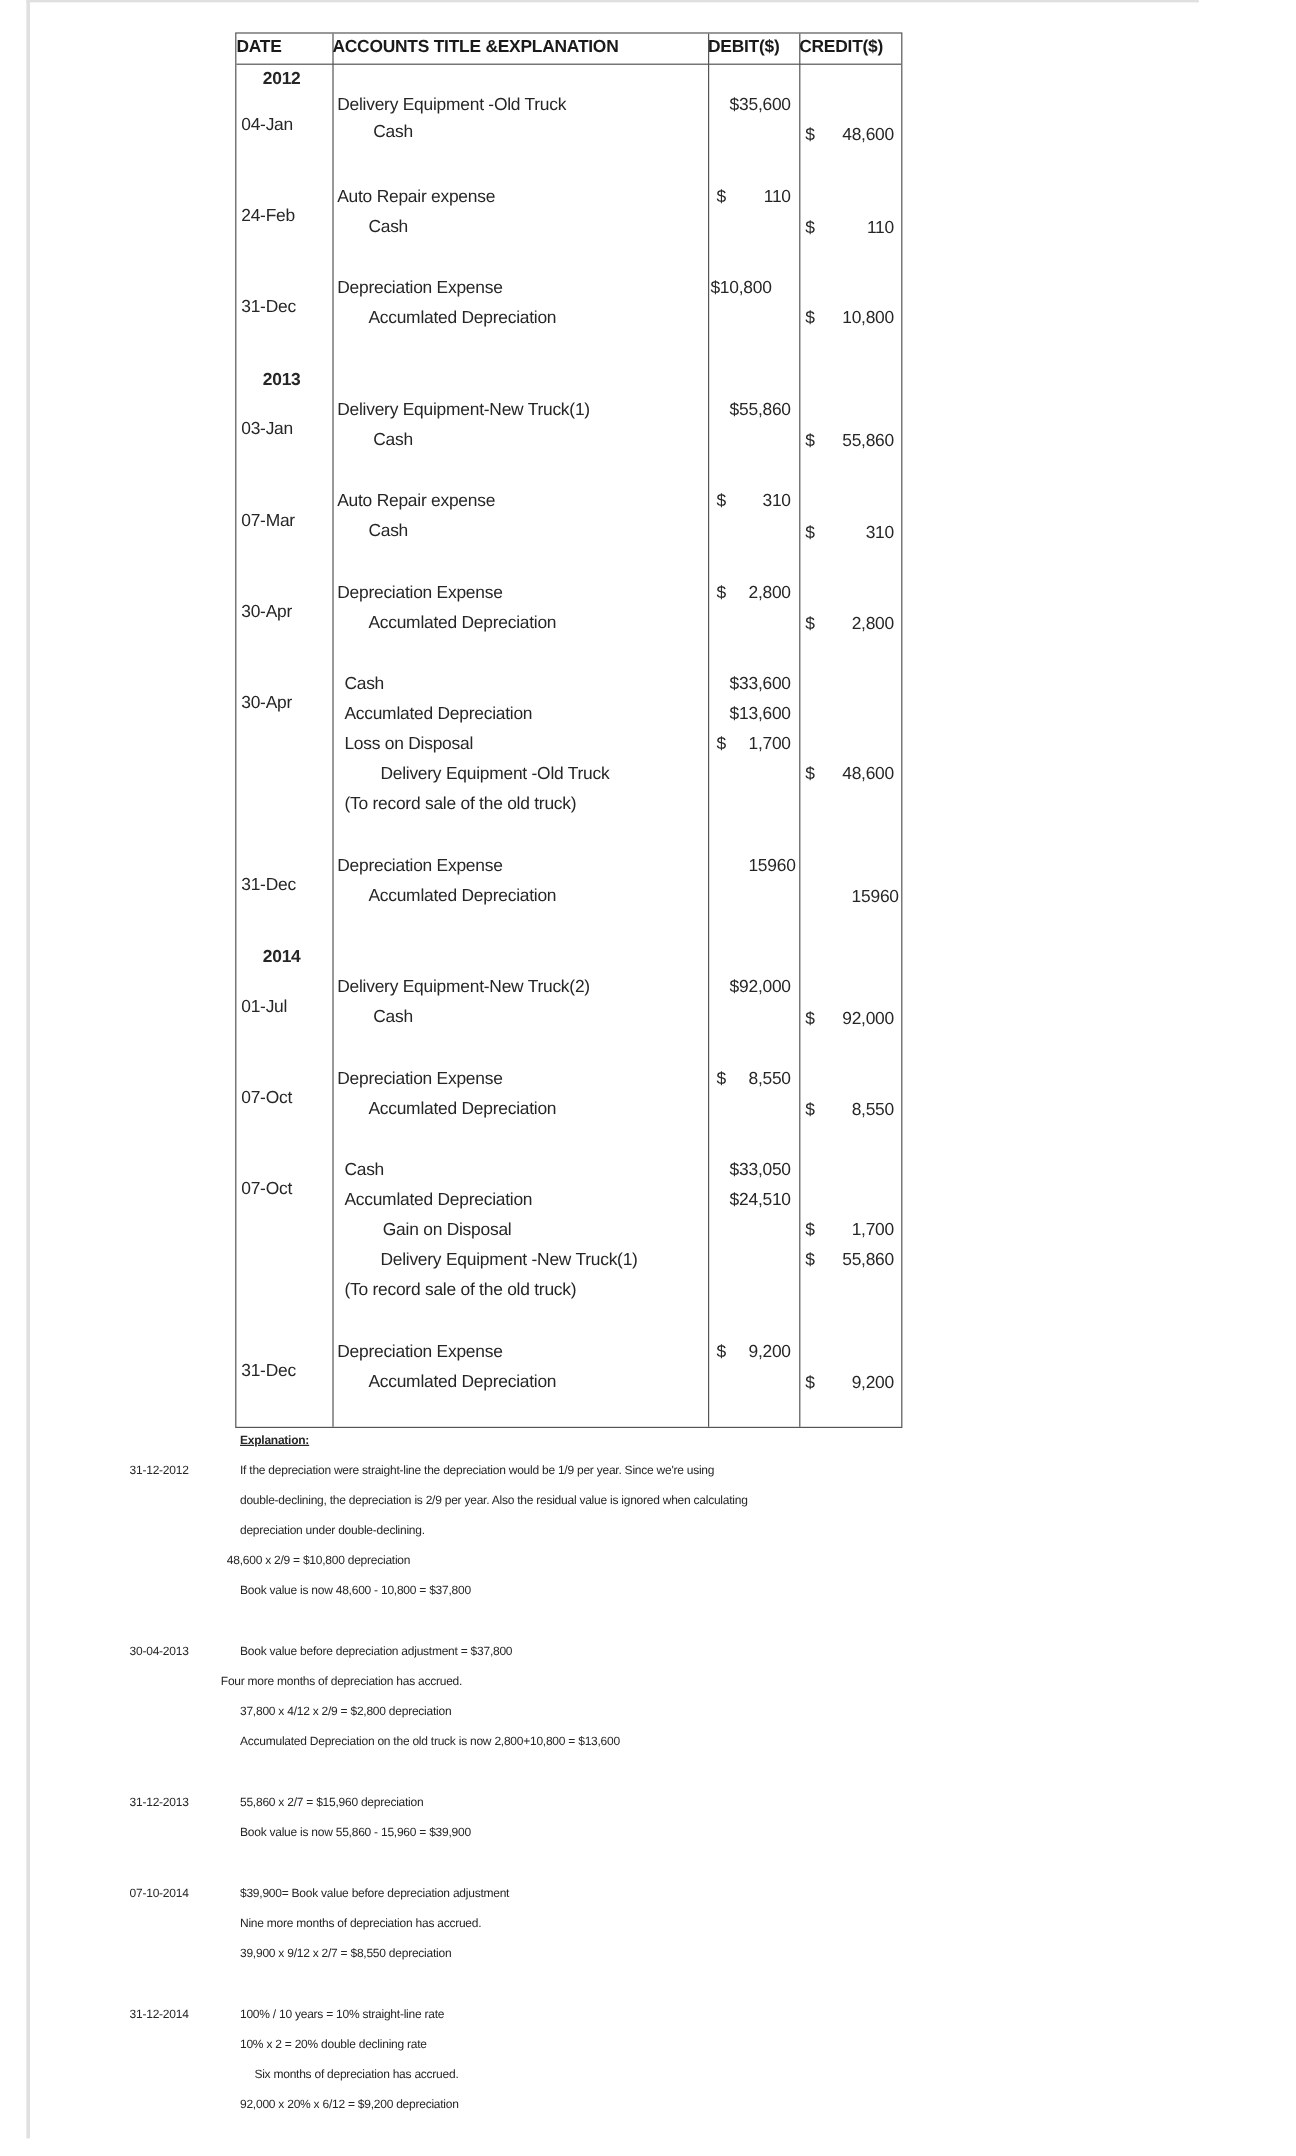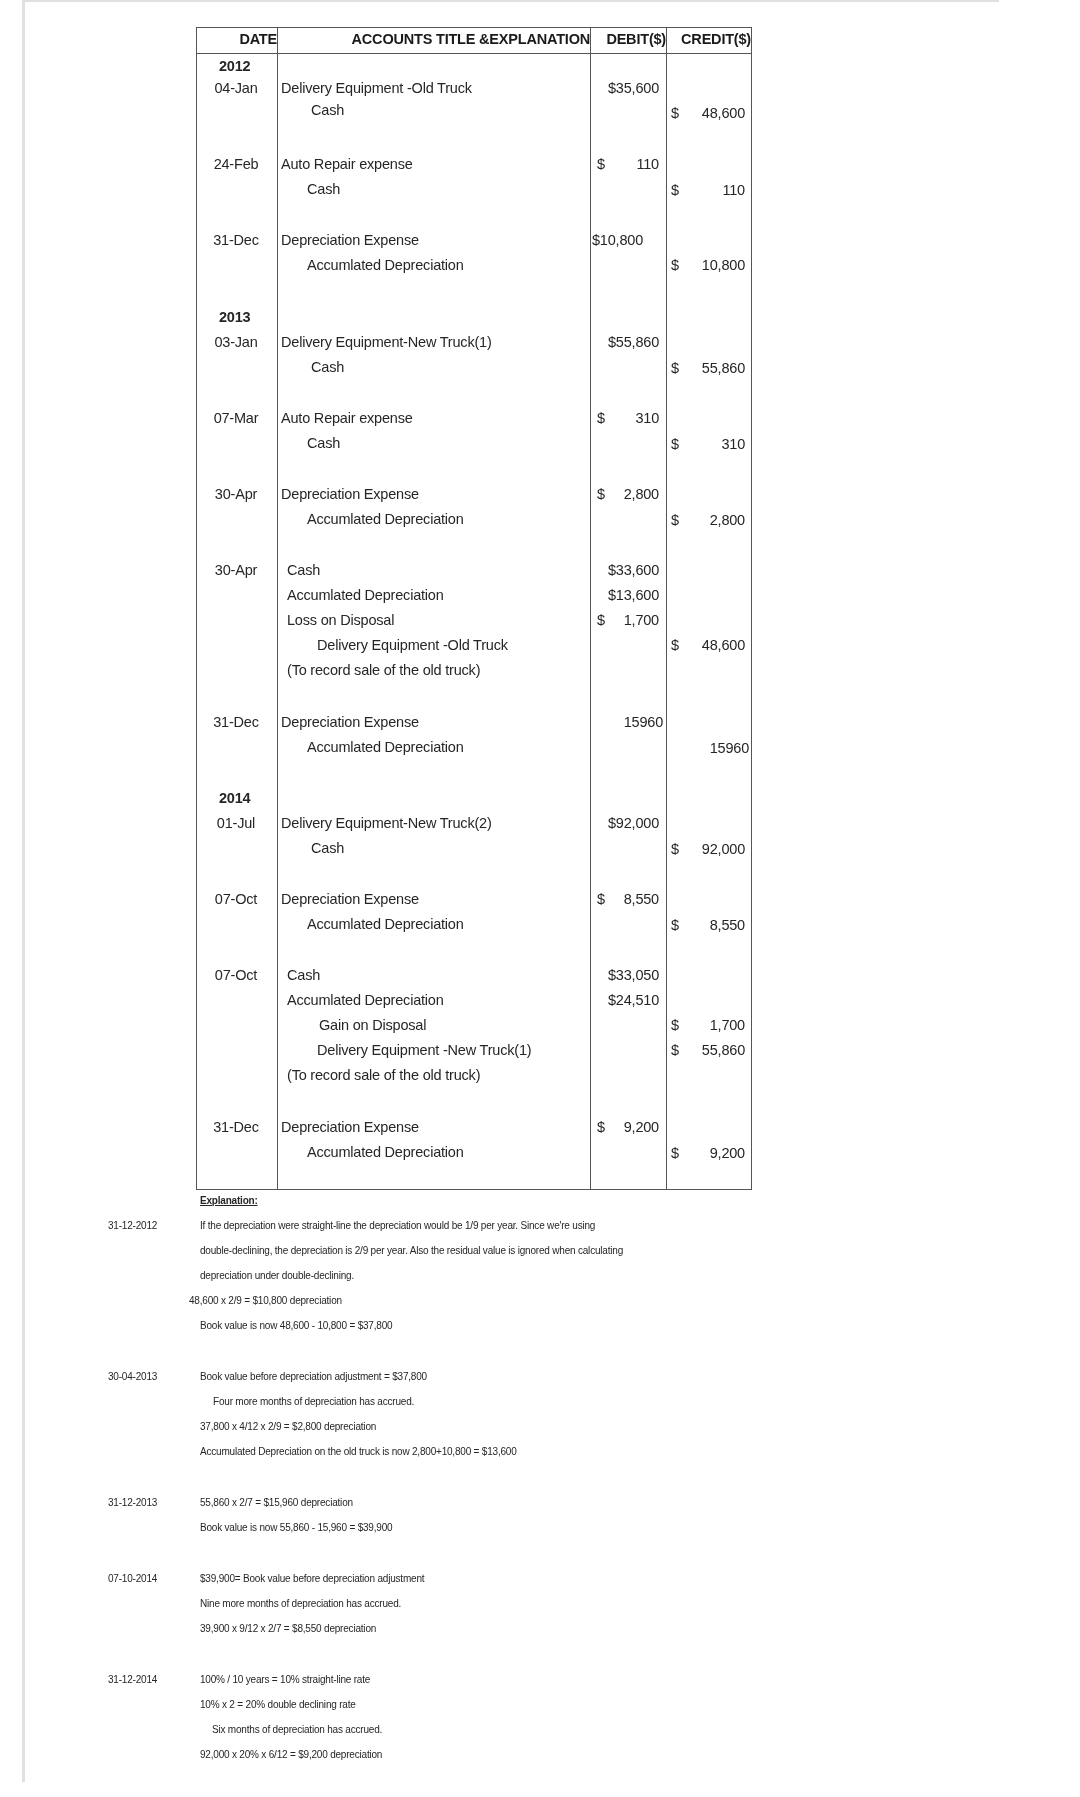--- a/index.html
+++ b/index.html
@@ -5,25 +5,25 @@
   html, body { margin: 0; padding: 0; background: #ffffff; }
   body { width: 1080px; height: 1797px; position: relative; overflow: hidden;
          font-family: "Liberation Sans", "DejaVu Sans", sans-serif; color: #222; }
   .frame { position: absolute; left: 22px; top: 0; width: 974px; height: 1780px;
            border-top: 2px solid #e0e0e0; border-left: 3px solid #e0e0e0; }
   .journal { position: absolute; left: 196px; top: 27px; width: 556px; height: 1163px;
              border: 1.5px solid #555; box-sizing: border-box; }
   .col-line { position: absolute; top: 0; bottom: 0; width: 0; border-left: 1.5px solid #555; }
   .hdr-line { position: absolute; left: 0; right: 0; top: 25px; border-top: 1.5px solid #555; }
   .hdr { position: absolute; top: 3px; font-weight: bold; font-size: 14.5px; color: #1a1a1a;
-         letter-spacing: -0.2px; text-align: right; }
+         letter-spacing: -0.2px; text-align: left; }
   .txt { position: absolute; font-size: 14.5px; line-height: 18px; white-space: nowrap; color: #262626;
          letter-spacing: -0.2px; }
   .year { font-weight: bold; }
-  .date { text-align: center; width: 70px; }
+  .date { text-align: left; width: 70px; margin-top: 16px; }
   .num { text-align: right; }
   .money { display: flex; justify-content: space-between; }
   .expl { position: absolute; font-size: 10px; line-height: 25px; white-space: nowrap; color: #262626;
           letter-spacing: -0.2px; }
   .expl-title { font-weight: bold; text-decoration: underline; }
 </style>
 </head>
 <body>
 
 <div class="frame"></div>
@@ -189,21 +189,21 @@
   <div class="expl" style="left:200px;top:1213px">If the depreciation were straight-line the depreciation would be 1/9 per year. Since we're using</div>
   <div class="expl" style="left:200px;top:1238px">double-declining, the depreciation is 2/9 per year. Also the residual value is ignored when calculating</div>
   <div class="expl" style="left:200px;top:1263px">depreciation under double-declining.</div>
   <div class="expl" style="left:189px;top:1288px">48,600 x 2/9 = $10,800 depreciation</div>
   <div class="expl" style="left:200px;top:1313px">Book value is now 48,600 - 10,800 = $37,800</div>
 </div>
 
 <div>
   <div class="expl" style="left:108px;top:1364px">30-04-2013</div>
   <div class="expl" style="left:200px;top:1364px">Book value before depreciation adjustment = $37,800</div>
-  <div class="expl" style="left:213px;top:1389px">Four more months of depreciation has accrued.</div>
+  <div class="expl" style="left:184px;top:1389px">Four more months of depreciation has accrued.</div>
   <div class="expl" style="left:200px;top:1414px">37,800 x 4/12 x 2/9 = $2,800 depreciation</div>
   <div class="expl" style="left:200px;top:1439px">Accumulated Depreciation on the old truck is now 2,800+10,800 = $13,600</div>
 </div>
 
 <div>
   <div class="expl" style="left:108px;top:1490px">31-12-2013</div>
   <div class="expl" style="left:200px;top:1490px">55,860 x 2/7 = $15,960 depreciation</div>
   <div class="expl" style="left:200px;top:1515px">Book value is now 55,860 - 15,960 = $39,900</div>
 </div>
 

